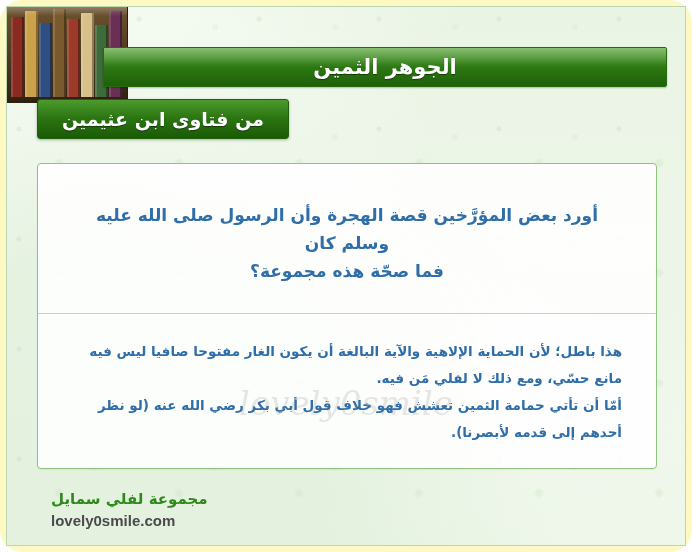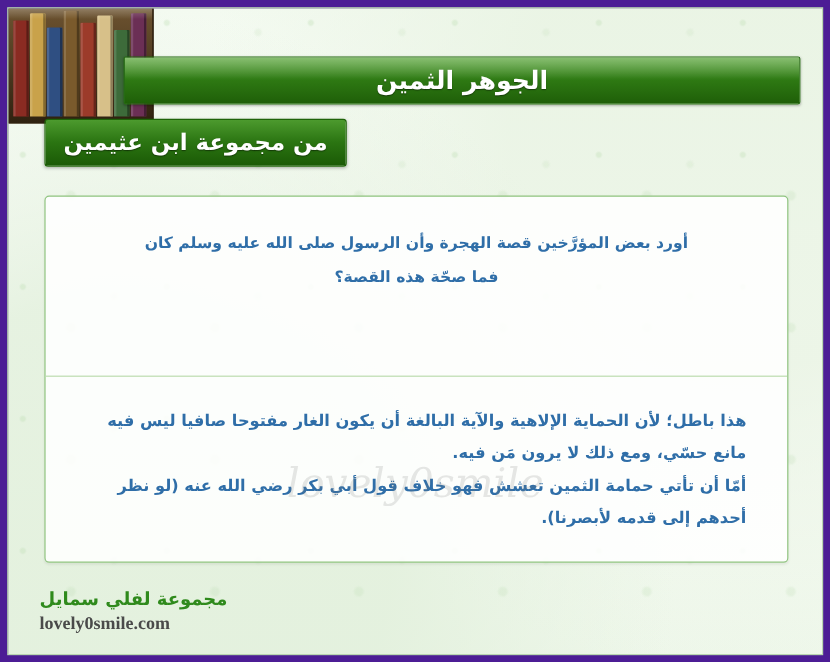--- a/index.html
+++ b/index.html
@@ -12,22 +12,23 @@
     background: #ffffff;
     font-family: "DejaVu Sans", "Liberation Sans", sans-serif;
     overflow: hidden;
   }
 
   .page {
     position: relative;
     width: 692px;
     height: 552px;
     box-sizing: border-box;
-    background: #4c1d95;
+    background: #fef9c3;
     padding: 6px;
+    border-radius: 22px;
   }
 
   .card {
     position: relative;
     width: 680px;
     height: 540px;
     box-sizing: border-box;
     border: 1px solid #b9d6b0;
     background:
       radial-gradient(circle at 14% 86%, rgba(226,240,220,0.85) 0 30%, rgba(255,255,255,0) 62%),
@@ -154,25 +155,26 @@
     padding: 26px 34px 22px 34px;
     border-bottom: 1px solid #bcdcaf;
     min-height: 150px;
   }
   .a-section {
     box-sizing: border-box;
     padding: 24px 34px 20px 34px;
   }
   .q-text {
     color: #2f6ea8;
-    font-size: 13px;
+    font-size: 17px;
     line-height: 28px;
     text-align: center;
     font-weight: bold;
     direction: rtl;
+    margin-top: 11px;
   }
   .q-text .line { display: block; }
   .a-text {
     color: #2f6ea8;
     font-size: 13.5px;
     line-height: 27px;
     text-align: right;
     font-weight: bold;
     direction: rtl;
   }
@@ -189,35 +191,35 @@
     font-style: italic;
     font-family: "DejaVu Serif", "Liberation Serif", serif;
     white-space: nowrap;
     pointer-events: none;
     direction: ltr;
   }
 
   
   .footer {
     position: absolute;
-    left: 26px;
+    left: 44px;
     bottom: 16px;
     direction: rtl;
   }
   .footer-ar {
     color: #2f8a1c;
     font-size: 15px;
     font-weight: bold;
     margin-bottom: 4px;
   }
   .footer-url {
     color: #4a4a4a;
     font-size: 15px;
     font-weight: bold;
-    font-family: Liberation Serif, serif;
+    font-family: Liberation Sans, sans-serif;
     direction: ltr;
     text-align: left;
   }
 </style>
 </head>
 <body>
 
 <div class="page">
   <div class="card">
     <div class="bg-pattern"></div>
@@ -235,34 +237,34 @@
       <div class="cap"></div>
     </div>
 
     <div class="title-bar">
       <div class="glow"></div>
       <span class="title-text">الجوهر الثمين</span>
     </div>
 
     <div class="subtitle-bar">
       <div class="glow"></div>
-      <span class="subtitle-text">من مجموعة ابن عثيمين</span>
+      <span class="subtitle-text">من فتاوى ابن عثيمين</span>
     </div>
 
     <div class="content-box">
       <div class="q-section">
         <div class="q-text">
           <span class="line">أورد بعض المؤرَّخين قصة الهجرة وأن الرسول صلى الله عليه وسلم كان</span>
-          <span class="line">فما صحّة هذه القصة؟</span>
+          <span class="line">فما صحّة هذه مجموعة؟</span>
         </div>
       </div>
       <div class="a-section">
         <div class="a-text">
           <span class="line">هذا باطل؛ لأن الحماية الإلاهية والآية البالغة أن يكون الغار مفتوحا صافيا ليس فيه</span>
-          <span class="line">مانع حسّي، ومع ذلك لا يرون مَن فيه.</span>
+          <span class="line">مانع حسّي، ومع ذلك لا لفلي مَن فيه.</span>
           <span class="line">أمّا أن تأتي حمامة الثمين تعشش فهو خلاف قول أبي بكر رضي الله عنه (لو نظر</span>
           <span class="line">أحدهم إلى قدمه لأبصرنا).</span>
         </div>
       </div>
     </div>
 
     <div class="watermark">lovely0smile</div>
 
     <div class="footer">
       <div class="footer-ar">مجموعة لفلي سمايل</div>

